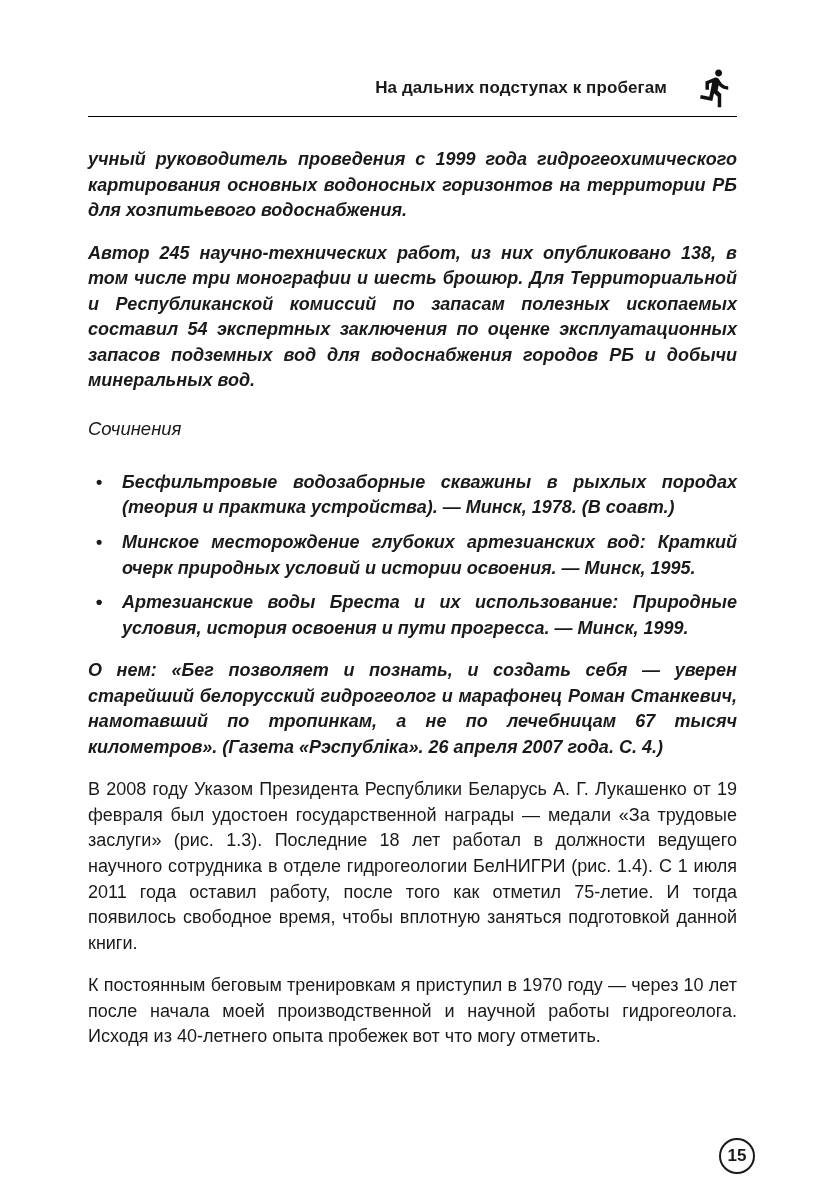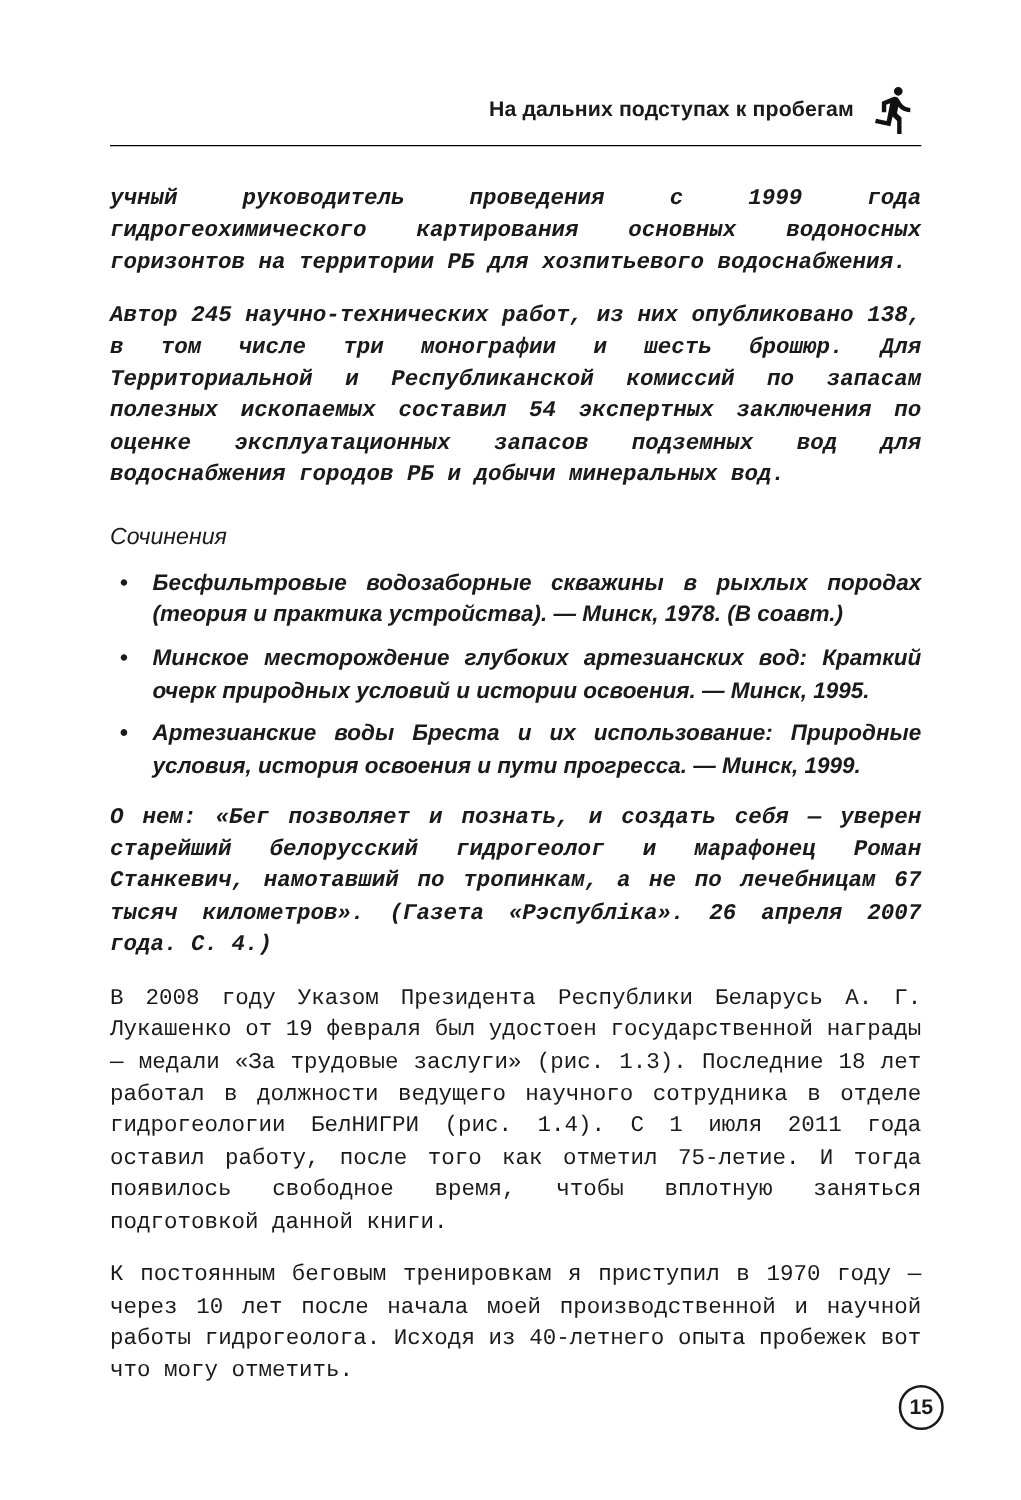--- a/index.html
+++ b/index.html
@@ -19,21 +19,21 @@
     box-sizing: border-box;
   }
   .content {
     padding: 66px 80px 0 88px;
   }
   
   .header-row {
     display: flex;
     justify-content: flex-end;
     align-items: center;
-    gap: 12px;
+    gap: 28px;
     min-height: 44px;
   }
   .header-title {
     font-size: 17px;
     font-weight: bold;
     letter-spacing: 0.1px;
     white-space: nowrap;
   }
   .runner {
     width: 42px;
@@ -47,31 +47,30 @@
   }
   
   .bodytext {
     margin-top: 30px;
   }
   p {
     margin: 0 0 17px 0;
     font-size: 18px;
     line-height: 1.42;
     text-align: justify;
-    font-family: Liberation Mono, monospace;
   }
   p.bi {
     font-weight: bold;
     font-style: italic;
   }
   .section-heading {
     font-style: italic;
     font-weight: normal;
     font-size: 18.5px;
-    margin: 24px 0 14px 0;
+    margin: 24px 0 30px 0;
     text-align: left;
   }
   
   ul.works {
     list-style: none;
     margin: 0 0 17px 0;
     padding: 0;
   }
   ul.works li {
     position: relative;
@@ -87,21 +86,21 @@
     position: absolute;
     left: 8px;
     top: 0;
     font-style: normal;
     font-weight: bold;
   }
   
   .page-number {
     position: absolute;
     right: 62px;
-    bottom: 56px;
+    bottom: 26px;
     width: 36px;
     height: 36px;
     border: 2px solid #1a1a1a;
     border-radius: 50%;
     display: flex;
     align-items: center;
     justify-content: center;
     font-size: 17px;
     font-weight: bold;
     box-sizing: border-box;

